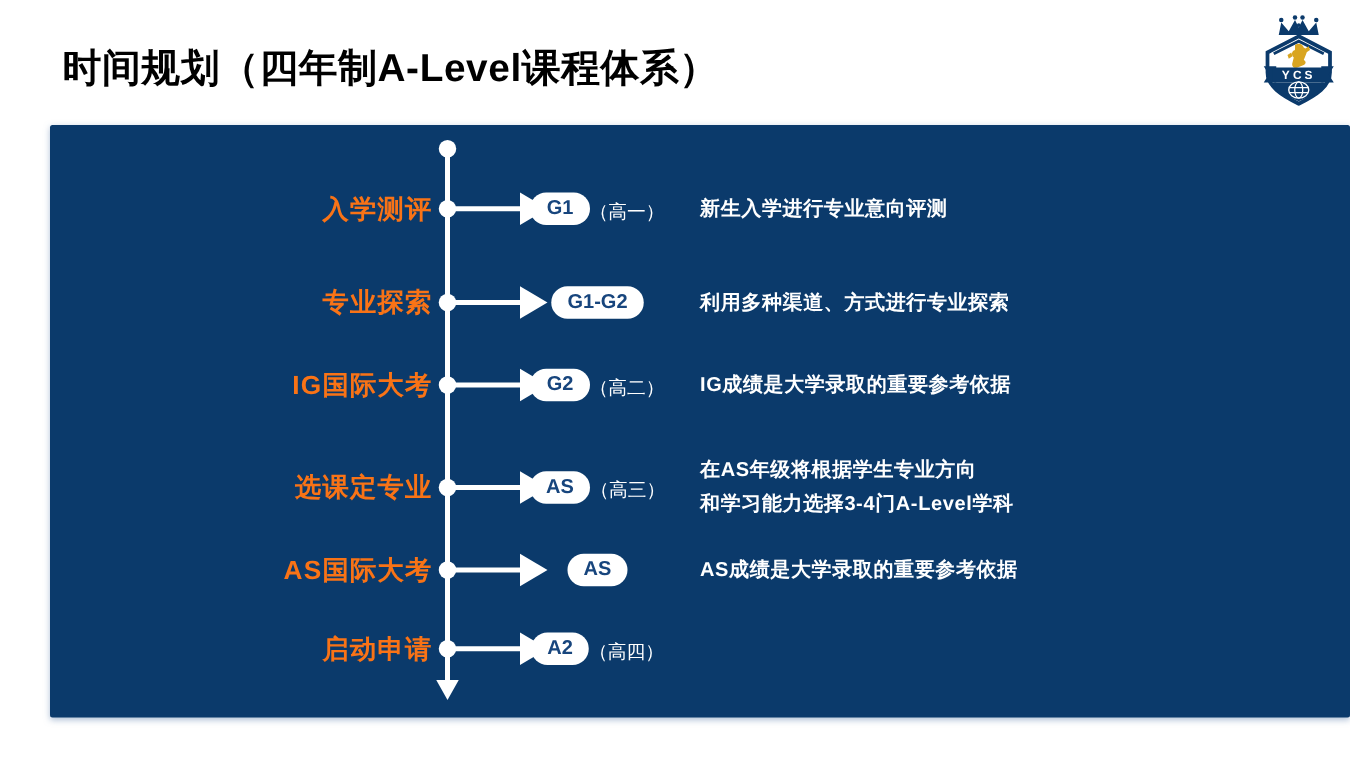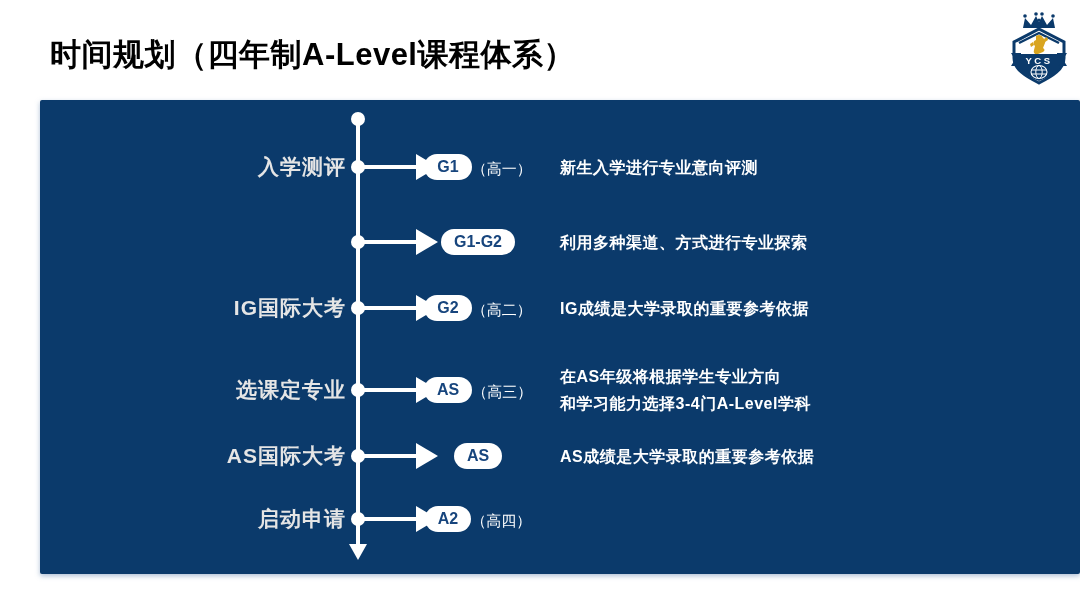--- a/index.html
+++ b/index.html
@@ -43,21 +43,21 @@
     border-left: 9px solid transparent;
     border-right: 9px solid transparent;
     border-top: 16px solid #ffffff;
   }
 
   
   .row { position: absolute; left: 0; right: 0; height: 76px; }
   .stage-label {
     position: absolute; left: 0; top: 0; width: 306px; height: 100%;
     display: flex; align-items: center; justify-content: flex-end;
-    color: #e5e5e5; font-size: 21px; font-weight: 800; letter-spacing: 1px;
+    color: #f97316; font-size: 21px; font-weight: 800; letter-spacing: 1px;
     white-space: nowrap;
   }
   .node-dot {
     position: absolute; left: 311px; top: 50%; margin-top: -7px;
     width: 14px; height: 14px; background: #ffffff; border-radius: 50%;
   }
   .connector {
     position: absolute; left: 318px; top: 50%; margin-top: -2px;
     width: 58px; height: 4px; background: #ffffff;
   }
@@ -149,20 +149,21 @@
       <div class="pill-group">
         <span class="pill">G1</span>
         <span class="grade-sub">（高一）</span>
       </div>
       <div class="desc">
         <span class="desc-line">新生入学进行专业意向评测</span>
       </div>
     </div>
 
     <div class="row" style="top:104px">
+      <div class="stage-label">专业探索</div>
       <div class="node-dot"></div>
       <div class="connector"></div>
       <div class="arrow-head"></div>
       <div class="pill-group">
         <span class="pill">G1-G2</span>
 
       </div>
       <div class="desc">
         <span class="desc-line">利用多种渠道、方式进行专业探索</span>
       </div>

